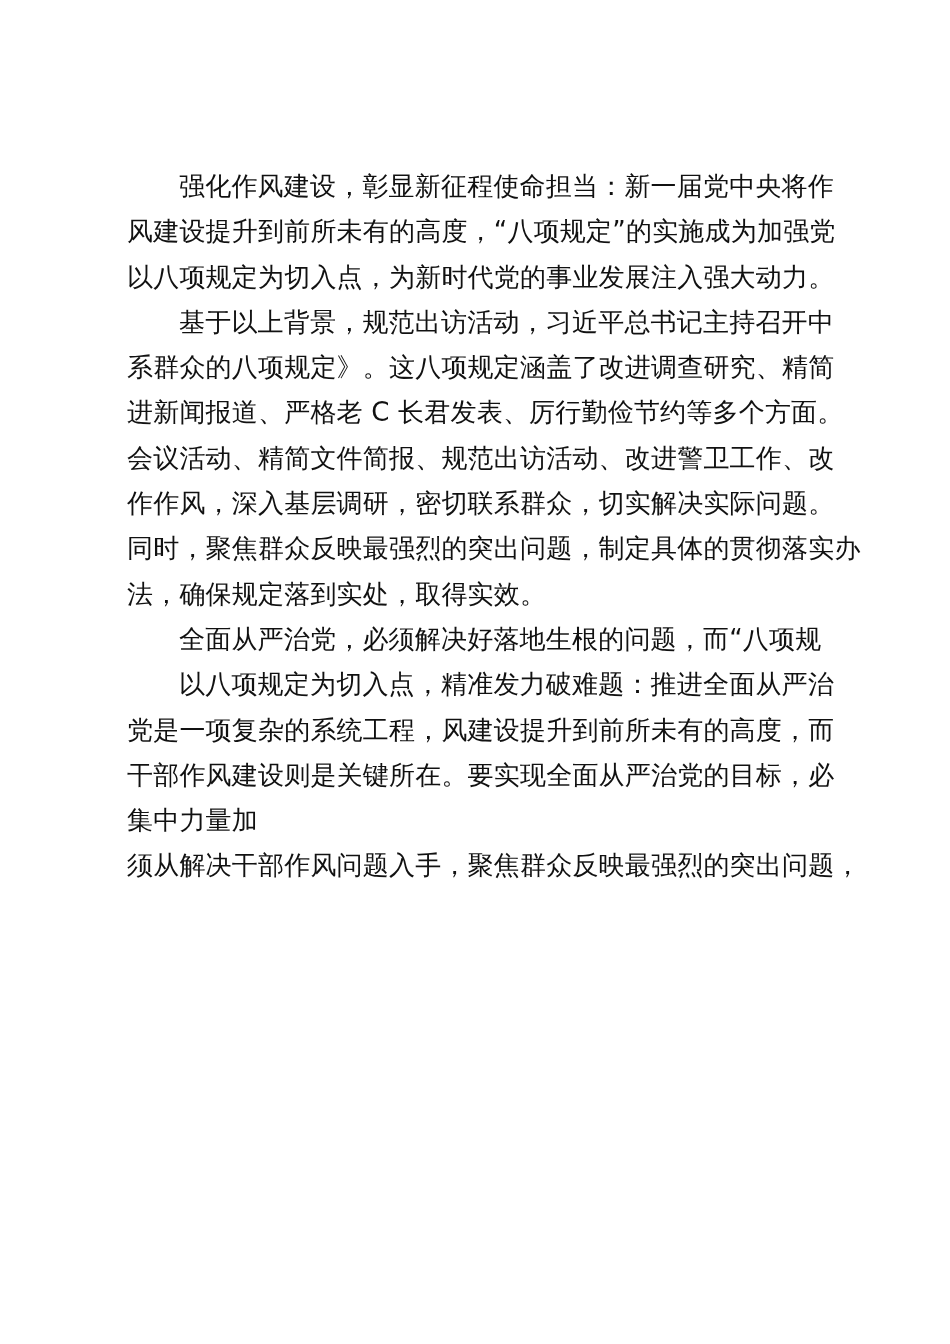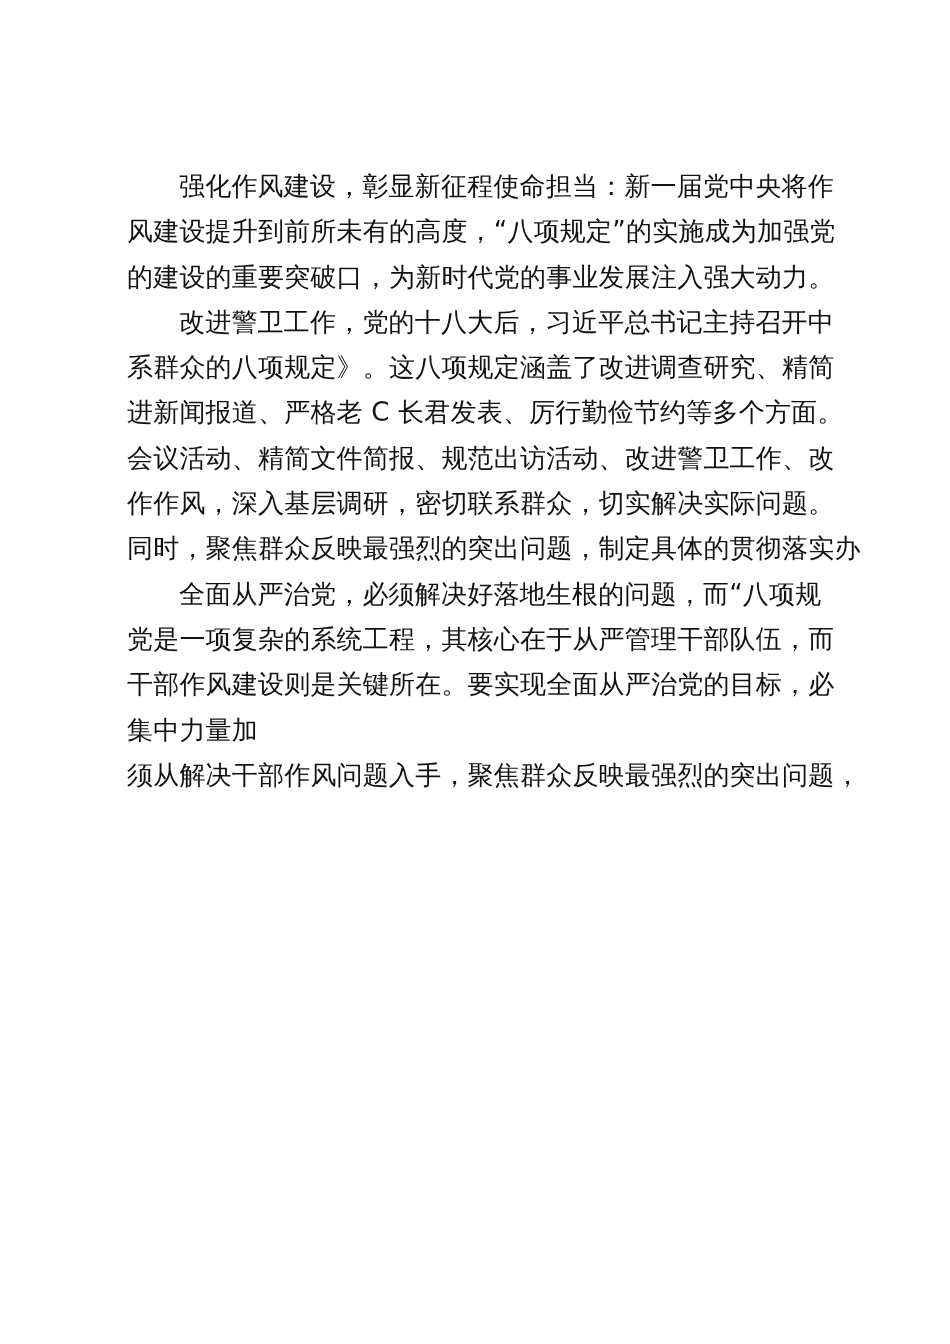--- a/index.html
+++ b/index.html
@@ -34,32 +34,34 @@
       padding-left: 52px;
     }
   </style>
 </head>
 <body>
 
 <div class="page">
   <div class="paragraph">
     <span class="line indent">强化作风建设，彰显新征程使命担当：新一届党中央将作</span>
     <span class="line">风建设提升到前所未有的高度，“八项规定”的实施成为加强党</span>
-    <span class="line">的建设的重要突破口，为新时代党的事业发展注入强大动力。</span>
+    <span class="line">以八项规定为切入点，为新时代党的事业发展注入强大动力。</span>
   </div>
   <div class="paragraph">
-    <span class="line indent">改进警卫工作，党的十八大后，习近平总书记主持召开中</span>
+    <span class="line indent">基于以上背景，规范出访活动，习近平总书记主持召开中</span>
     <span class="line">系群众的八项规定》。这八项规定涵盖了改进调查研究、精简</span>
     <span class="line">进新闻报道、严格老 C 长君发表、厉行勤俭节约等多个方面。</span>
     <span class="line">会议活动、精简文件简报、规范出访活动、改进警卫工作、改</span>
     <span class="line">作作风，深入基层调研，密切联系群众，切实解决实际问题。</span>
     <span class="line">同时，聚焦群众反映最强烈的突出问题，制定具体的贯彻落实办</span>
+    <span class="line">法，确保规定落到实处，取得实效。</span>
   </div>
   <div class="paragraph">
     <span class="line indent">全面从严治党，必须解决好落地生根的问题，而“八项规</span>
   </div>
   <div class="paragraph">
-    <span class="line">党是一项复杂的系统工程，其核心在于从严管理干部队伍，而</span>
+    <span class="line indent">以八项规定为切入点，精准发力破难题：推进全面从严治</span>
+    <span class="line">党是一项复杂的系统工程，风建设提升到前所未有的高度，而</span>
     <span class="line">干部作风建设则是关键所在。要实现全面从严治党的目标，必</span>
     <span class="line">集中力量加</span>
     <span class="line">须从解决干部作风问题入手，聚焦群众反映最强烈的突出问题，</span>
   </div>
 </div>
 
 </body></html>

